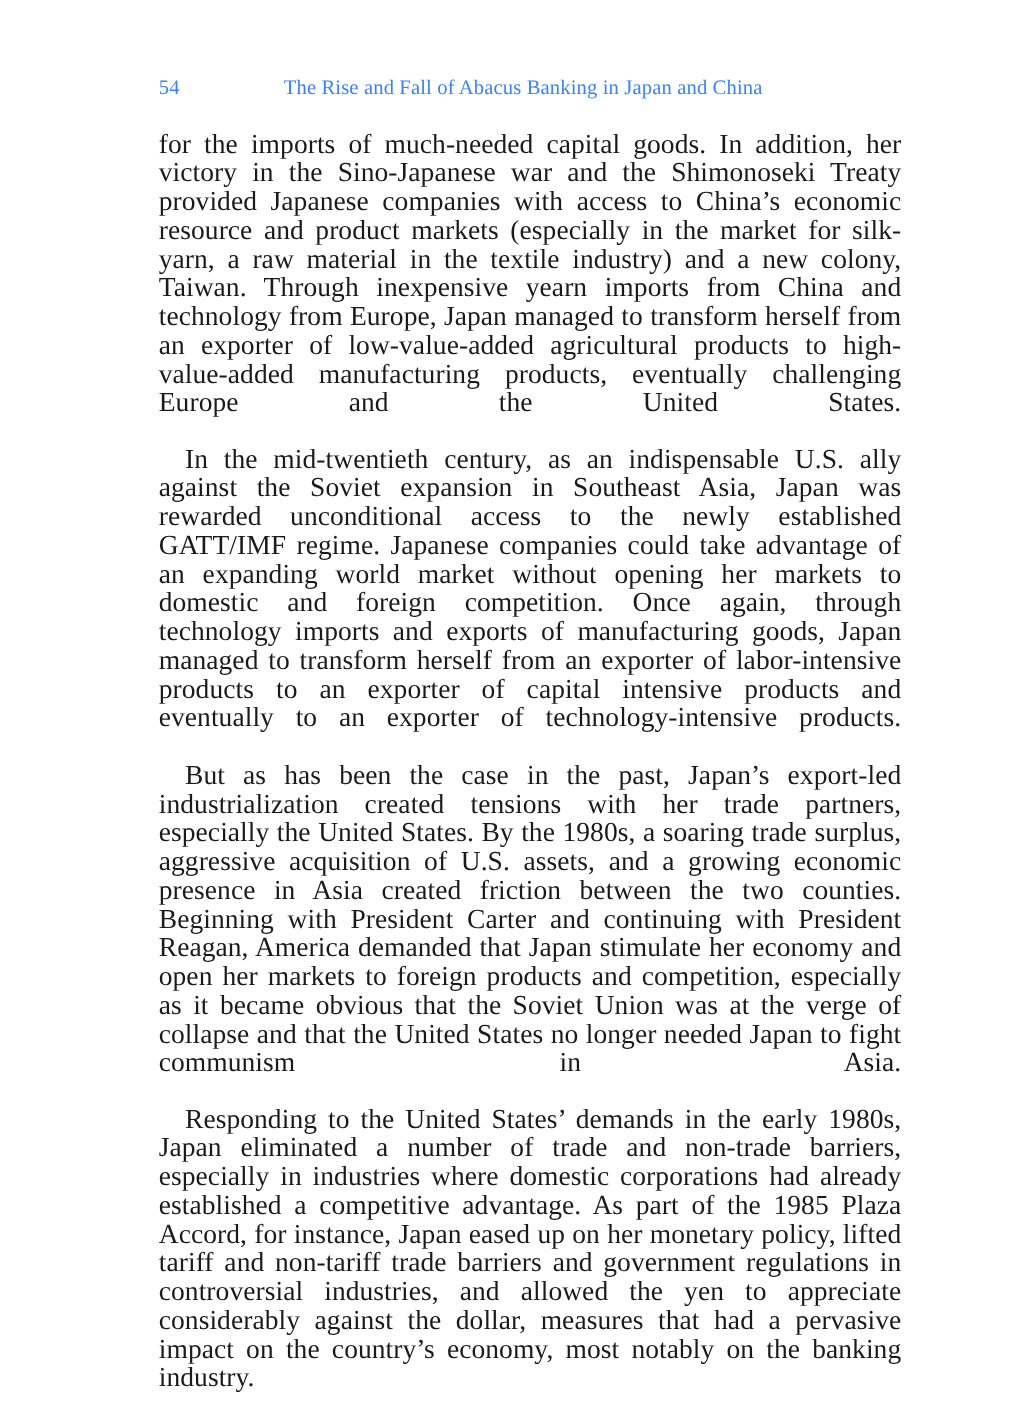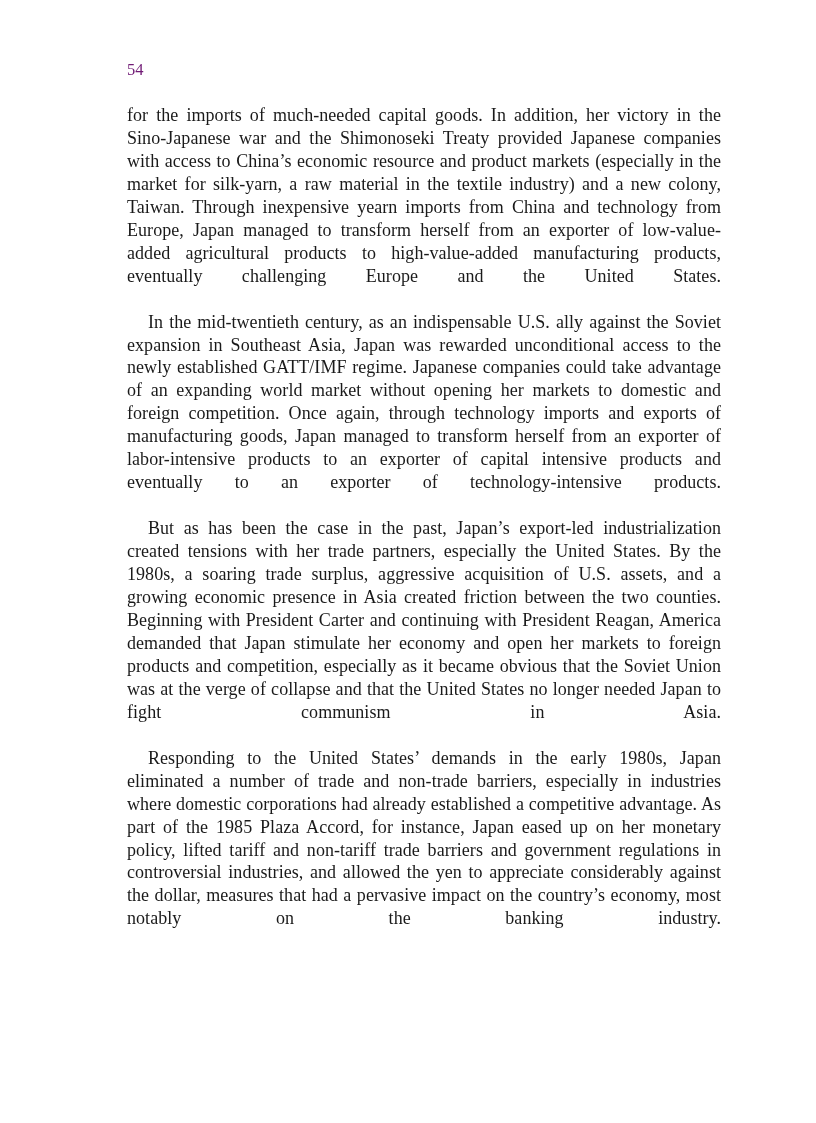--- a/index.html
+++ b/index.html
@@ -28,21 +28,21 @@
     position: absolute;
     top: 58px;
     left: 127px;
     width: 594px;
     height: 24px;
     display: flex;
     align-items: center;
     font-size: 16.5px;
     line-height: 24px;
     letter-spacing: 0.1px;
-    color: #701a75;
+    color: #3b82f6;
   }
 
   .folio {
     width: 100px;
     flex: 0 0 100px;
     text-align: left;
   }
 
   .head-title {
     flex: 1 1 auto;
@@ -53,21 +53,21 @@
   
   .textblock {
     position: absolute;
     top: 104px;
     left: 127px;
     width: 594px;
   }
 
   p.para {
     margin: 0;
-    font-size: 18px;
+    font-size: 22px;
     line-height: 22.95px;
     text-align: justify;
     text-justify: inter-word;
     text-indent: 0;
     color: #1a1a1a;
     letter-spacing: 0.05px;
     word-spacing: 0.2px;
     -webkit-font-smoothing: antialiased;
     hyphens: none;
   }
@@ -83,20 +83,21 @@
     width: 100%;
   }
 </style>
 </head>
 <body>
 
 <div class="page">
 
   <div class="running-head">
     <span class="folio">54</span>
+    <span class="head-title">The Rise and Fall of Abacus Banking in Japan and China</span>
   </div>
 
   <div class="textblock">
     <p class="para">for the imports of much-needed capital goods. In addition, her victory in the Sino-Japanese war and the Shimonoseki Treaty provided Japanese companies with access to China’s economic resource and product markets (especially in the market for silk-yarn, a raw material in the textile industry) and a new colony, Taiwan. Through inexpensive yearn imports from China and technology from Europe, Japan managed to transform herself from an exporter of low-value-added agricultural products to high-value-added manufacturing products, eventually challenging Europe and the United States.</p>
     <p class="para indent">In the mid-twentieth century, as an indispensable U.S. ally against the Soviet expansion in Southeast Asia, Japan was rewarded unconditional access to the newly established GATT/IMF regime. Japanese companies could take advantage of an expanding world market without opening her markets to domestic and foreign competition. Once again, through technology imports and exports of manufacturing goods, Japan managed to transform herself from an exporter of labor-intensive products to an exporter of capital intensive products and eventually to an exporter of technology-intensive products.</p>
     <p class="para indent">But as has been the case in the past, Japan’s export-led industrialization created tensions with her trade partners, especially the United States. By the 1980s, a soaring trade surplus, aggressive acquisition of U.S. assets, and a growing economic presence in Asia created friction between the two counties. Beginning with President Carter and continuing with President Reagan, America demanded that Japan stimulate her economy and open her markets to foreign products and competition, especially as it became obvious that the Soviet Union was at the verge of collapse and that the United States no longer needed Japan to fight communism in Asia.</p>
     <p class="para indent">Responding to the United States’ demands in the early 1980s, Japan eliminated a number of trade and non-trade barriers, especially in industries where domestic corporations had already established a competitive advantage. As part of the 1985 Plaza Accord, for instance, Japan eased up on her monetary policy, lifted tariff and non-tariff trade barriers and government regulations in controversial industries, and allowed the yen to appreciate considerably against the dollar, measures that had a pervasive impact on the country’s economy, most notably on the banking industry.</p>
   </div>
 
 </div>

